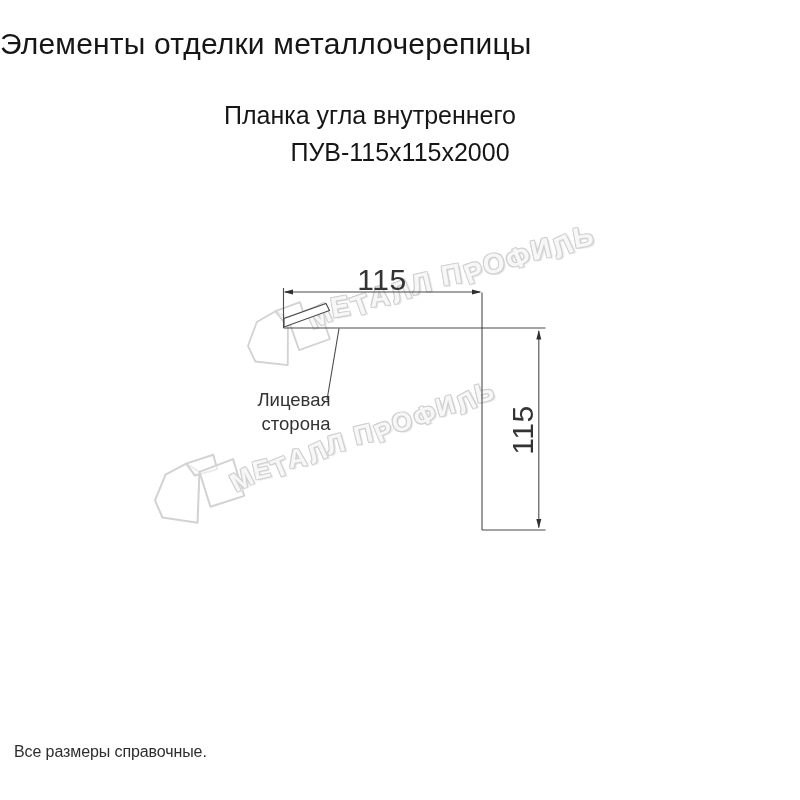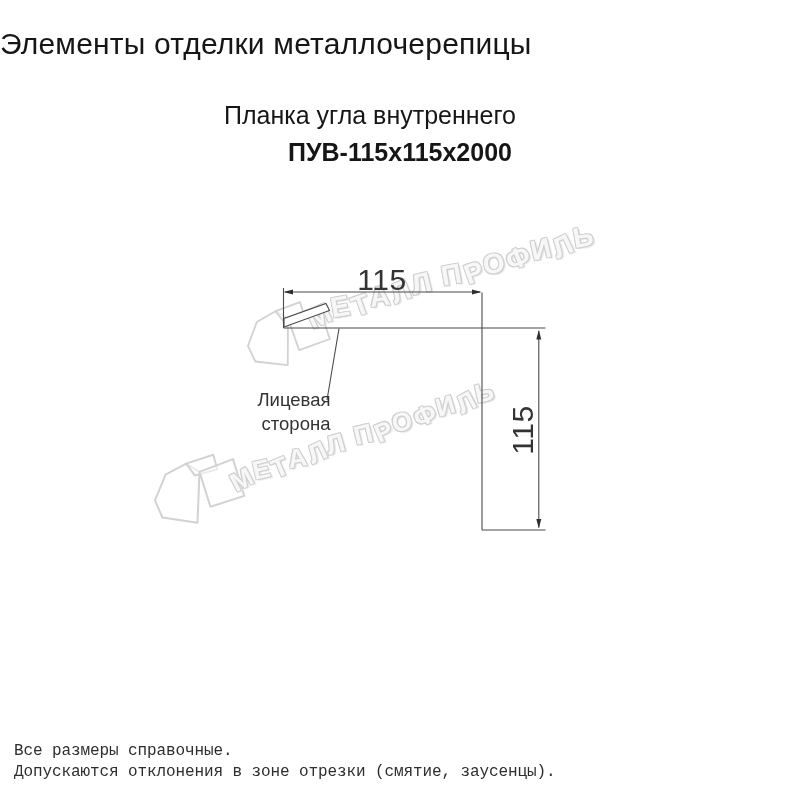--- a/index.html
+++ b/index.html
@@ -14,21 +14,21 @@
   .title{
     position:absolute;top:27px;left:0;width:800px;text-align:left;
     font-size:30px;font-weight:400;color:#161616;letter-spacing:.2px;
   }
   .subtitle{
     position:absolute;top:101px;left:0;width:740px;text-align:center;
     font-size:25px;font-weight:400;color:#161616;
   }
   .model{
     position:absolute;top:138px;left:0;width:800px;text-align:center;
-    font-size:25px;font-weight:700;color:#161616;
+    font-size:25px;font-weight:400;color:#161616;
   }
 
   
   .wm-layer{position:absolute;inset:0;z-index:1;}
   .wm-text{
     position:absolute;white-space:nowrap;font-weight:700;
     color:#f7f7f7;
     text-shadow:-1px -1px 0 #cfcfcf,1px -1px 0 #cfcfcf,-1px 1px 0 #cfcfcf,1px 1px 0 #cfcfcf,2px 2px 1px #e9e9e9;
     letter-spacing:2px;
   }
@@ -44,21 +44,21 @@
   .drawing text{
     font-family:"Liberation Sans", sans-serif;
     fill:#333333;
   }
   .dim-text{font-size:30px;letter-spacing:.5px;}
   .label-text{font-size:18.5px;}
 
   
   .footer{
     position:absolute;left:14px;top:741px;z-index:2;
-    font-size:16px;line-height:21px;color:#2e2e2e;letter-spacing:-.1px;font-family:Liberation Mono, monospace;
+    font-size:16px;line-height:21px;color:#2e2e2e;letter-spacing:-.1px;
   }
 </style>
 </head>
 <body>
 
 <div class="page">
 
   <div class="wm-layer">
     <svg class="wm-logo wm1-logo" width="92" height="78" viewBox="0 0 100 84">
       <g fill="#ffffff" fill-opacity="0.55" stroke="#d2d2d2" stroke-width="2" stroke-linejoin="round">
@@ -113,16 +113,15 @@
 
     <text class="dim-text" x="382" y="290" text-anchor="middle" fill="#333333">115</text>
     <text class="dim-text" x="533" y="430" text-anchor="middle" transform="rotate(-90 533 430)" fill="#333333">115</text>
 
     <text class="label-text" x="294" y="406" text-anchor="middle" fill="#333333">Лицевая</text>
     <text class="label-text" x="296" y="430" text-anchor="middle" fill="#333333">сторона</text>
   </svg>
 
   <div class="footer">
     <div>Все размеры справочные.</div>
-    <div>Допускаются отклонения в зоне отрезки (смятие, заусенцы).</div>
   </div>
 
 </div>
 
 </body></html>

